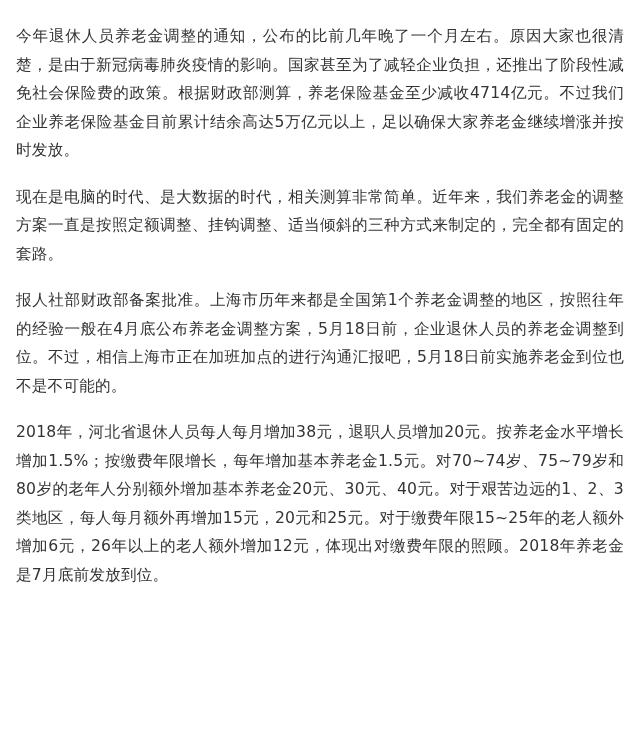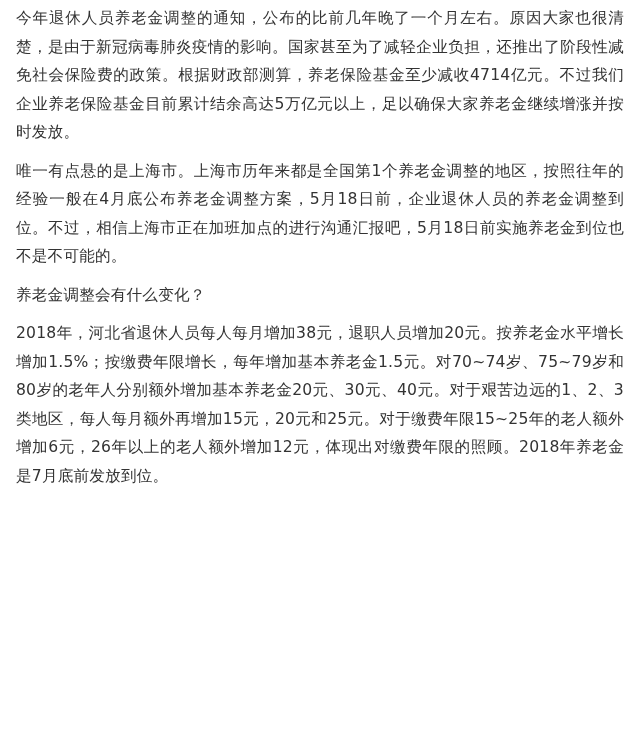--- a/index.html
+++ b/index.html
@@ -13,33 +13,33 @@
       overflow: hidden;
       font-family: "DejaVu Sans", "Liberation Sans", sans-serif;
       color: #333333;
     }
     .article {
       padding: 4px 16px 0 16px;
       box-sizing: border-box;
       width: 640px;
     }
     .para {
-      margin: 0 0 10px 0;
+      margin: 18px 0 10px 0;
       font-size: 15.6px;
       line-height: 28.5px;
       letter-spacing: 0.2px;
       text-align: justify;
       word-break: break-all;
     }
     .para .bold {
       font-weight: bold;
       color: #222222;
     }
   </style>
 </head>
 <body>
 
 <div class="article">
   <p class="para">今年退休人员养老金调整的通知，公布的比前几年晚了一个月左右。原因大家也很清楚，是由于新冠病毒肺炎疫情的影响。国家甚至为了减轻企业负担，还推出了阶段性减免社会保险费的政策。根据财政部测算，养老保险基金至少减收4714亿元。不过我们企业养老保险基金目前累计结余高达5万亿元以上，足以确保大家养老金继续增涨并按时发放。</p>
-  <p class="para">唯一有点悬的是上海市。上海市历年来都是全国第1个养老金调整的地区，按照往年的经验一般在4月底公布养老金调整方案，5月18日前，企业退休人员的养老金调整到位。不过，相信上海市正在加班加点的进行沟通汇报吧，5月18日前实施养老金到位也不是不可能的。</p>
-  <p class="para">养老金调整会有什么变化？</p>
+  <p class="para">现在是电脑的时代、是大数据的时代，相关测算非常简单。近年来，我们养老金的调整方案一直是按照定额调整、挂钩调整、适当倾斜的三种方式来制定的，完全都有固定的套路。</p>
+  <p class="para">报人社部财政部备案批准。上海市历年来都是全国第1个养老金调整的地区，按照往年的经验一般在4月底公布养老金调整方案，5月18日前，企业退休人员的养老金调整到位。不过，相信上海市正在加班加点的进行沟通汇报吧，5月18日前实施养老金到位也不是不可能的。</p>
   <p class="para">2018年，河北省退休人员每人每月增加38元，退职人员增加20元。按养老金水平增长增加1.5%；按缴费年限增长，每年增加基本养老金1.5元。对70~74岁、75~79岁和80岁的老年人分别额外增加基本养老金20元、30元、40元。对于艰苦边远的1、2、3类地区，每人每月额外再增加15元，20元和25元。对于缴费年限15~25年的老人额外增加6元，26年以上的老人额外增加12元，体现出对缴费年限的照顾。2018年养老金是7月底前发放到位。</p>
 </div>
 
 </body></html>

